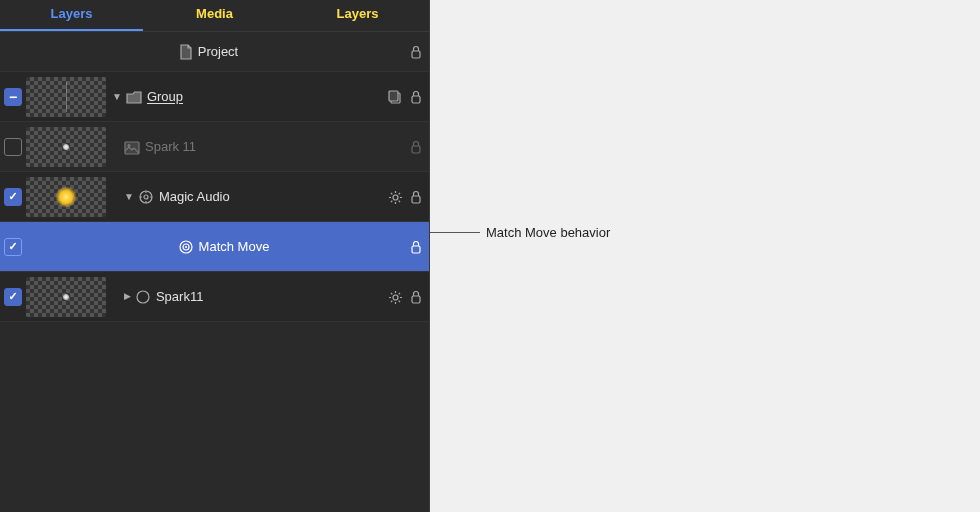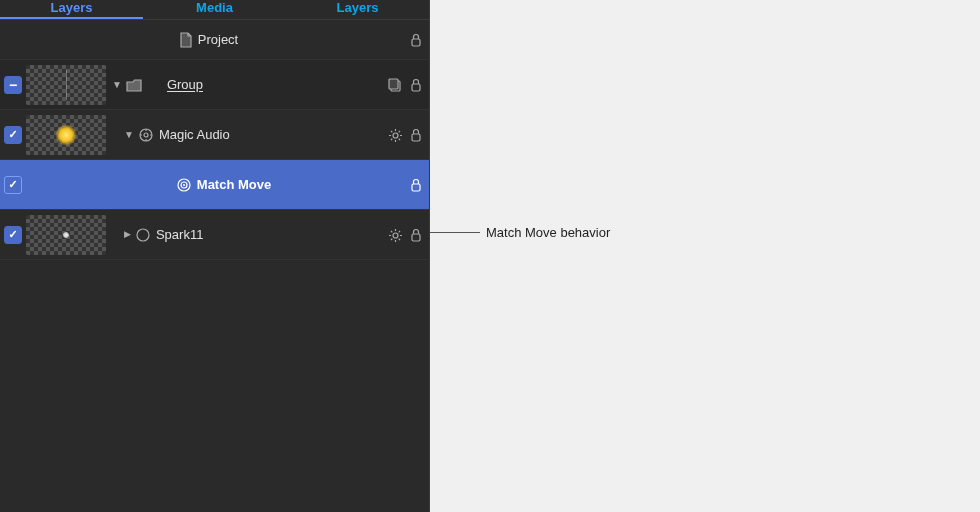--- a/index.html
+++ b/index.html
@@ -27,32 +27,32 @@
       display: flex;
       flex-direction: column;
     }
 
     
     .tabs {
       display: flex;
       flex-direction: row;
       background: #2a2a2a;
       border-bottom: 1px solid #3a3a3a;
-      height: 20px;
+      height: 32px;
     }
 
     .tab {
       flex: 1;
       display: flex;
       align-items: center;
       justify-content: center;
       font-size: 13px;
       font-weight: 600;
       cursor: pointer;
-      color: #0ea5e9;
+      color: #fde047;
       border-bottom: 2px solid transparent;
       padding-bottom: 2px;
     }
 
     .tab.active {
       color: #5b8ff9;
       border-bottom: 2px solid #5b8ff9;
     }
 
     
@@ -194,30 +194,29 @@
     .layer-name {
       font-size: 13px;
       white-space: nowrap;
       overflow: hidden;
       text-overflow: ellipsis;
     }
 
     .layer-name.underline {
       text-decoration: underline;
       text-underline-offset: 2px;
-      margin-left: 20px;
     }
 
     .layer-name.dimmed {
       color: #777;
     }
 
     .layer-name.selected-text {
       color: white;
-      font-weight: 700;
+      font-weight: 400;
     }
 
     
     .row-right {
       display: flex;
       align-items: center;
       gap: 6px;
       margin-left: auto;
       flex-shrink: 0;
     }
@@ -348,20 +347,45 @@
           </span>
           <span class="lock-icon">
             <svg width="14" height="16" viewBox="0 0 14 16" fill="none">
               <rect x="3" y="7" width="8" height="7" rx="1.5" stroke="#aaa" stroke-width="1.2"></rect>
               <path d="M4.5 7V5a2.5 2.5 0 015 0v2" stroke="#aaa" stroke-width="1.2" fill="none"></path>
             </svg>
           </span>
         </div>
       </div>
 
+      <div class="layer-row">
+        <div class="checkbox unchecked"></div>
+        <div class="thumbnail">
+          <div class="thumbnail-spark"></div>
+        </div>
+        <div class="row-content">
+          <div class="row-indent"></div>
+          <span class="layer-icon">
+            <svg width="16" height="14" viewBox="0 0 16 14" fill="none">
+              <rect x="1" y="1" width="14" height="12" rx="1" stroke="#777" stroke-width="1.2" fill="#444"></rect>
+              <circle cx="5" cy="4.5" r="1.5" fill="#777"></circle>
+              <path d="M1 10l4-4 3 3 2-2 5 5" stroke="#777" stroke-width="1.2" fill="none"></path>
+            </svg>
+          </span>
+          <span class="layer-name dimmed">Spark 11</span>
+        </div>
+        <div class="row-right">
+          <span class="lock-icon">
+            <svg width="14" height="16" viewBox="0 0 14 16" fill="none">
+              <rect x="3" y="7" width="8" height="7" rx="1.5" stroke="#666" stroke-width="1.2"></rect>
+              <path d="M4.5 7V5a2.5 2.5 0 015 0v2" stroke="#666" stroke-width="1.2" fill="none"></path>
+            </svg>
+          </span>
+        </div>
+      </div>
 
       <div class="layer-row">
         <div class="checkbox checked-blue"></div>
         <div class="thumbnail">
           <div class="thumbnail-glow"></div>
         </div>
         <div class="row-content">
           <div class="row-indent"></div>
           <span class="expand-arrow">▼</span>
 

